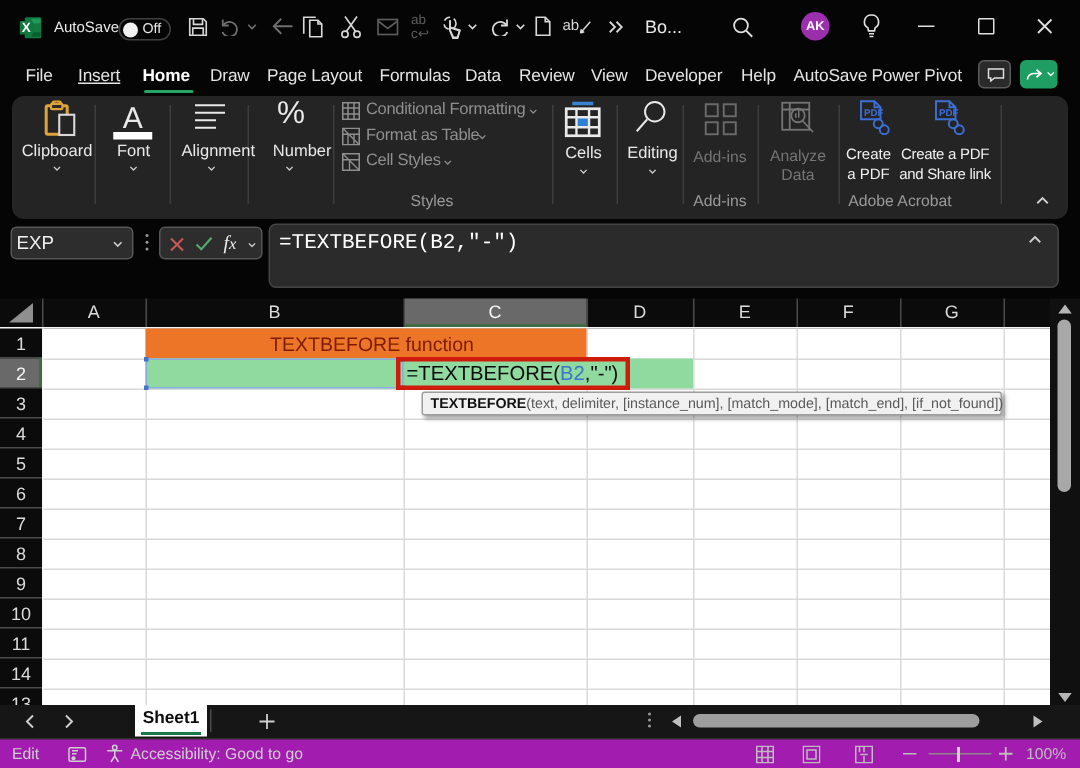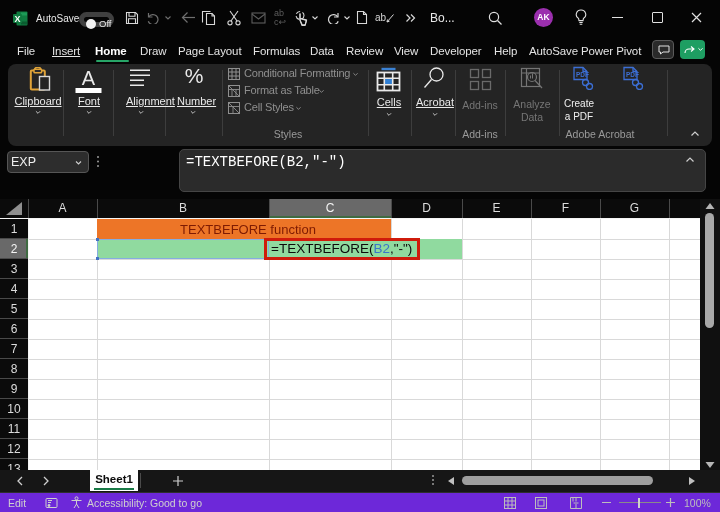--- a/index.html
+++ b/index.html
@@ -2,21 +2,21 @@
 <html><head>
 <meta charset="utf-8">
 <style>
   html,body{margin:0;padding:0;background:#000;}
   #app{position:relative;width:720px;height:512px;background:#050505;overflow:hidden;
        font-family:"Liberation Sans",sans-serif;-webkit-font-smoothing:antialiased;}
   .abs{position:absolute;}
   svg{display:block;}
   .wtxt{color:#e8e8e8;}
   .sep{top:6px;width:1px;height:66px;background:#3d3d3d;}
-  .glabel{font-size:11px;color:#e9e9e9;line-height:13px;text-decoration:underline;}
+  .glabel{font-size:11px;color:#e9e9e9;line-height:13px;}
   .gtext{font-size:11px;color:#8f8f8f;letter-spacing:-0.2px;}
   .grouplabel{font-size:10.5px;color:#9a9a9a;}
   .colhdr{font-size:12px;color:#dcdcdc;text-align:center;position:absolute;top:2px;}
   .rowhdr{font-size:12px;color:#dcdcdc;text-align:center;position:absolute;width:28px;}
   .gl{position:absolute;background:#d9d9d9;}
 </style>
 </head>
 <body>
 <div id="app">
 
@@ -24,21 +24,21 @@
 
     <svg class="abs" style="left:13px;top:11px;" width="15" height="15" viewBox="0 0 15 15">
       <rect x="3.5" y="0.5" width="11" height="14" rx="1" fill="#107c41"></rect>
       <rect x="8" y="1.5" width="6" height="3" fill="#1d9a57"></rect>
       <rect x="8" y="10.5" width="6" height="3" fill="#0b5c30"></rect>
       <rect x="0" y="3" width="9" height="9" rx="1" fill="#0f7a3f"></rect>
       <text x="4.5" y="10.5" font-size="9" font-weight="bold" fill="#fff" text-anchor="middle" font-family="Liberation Sans">X</text>
     </svg>
     <div class="abs wtxt" style="left:36px;top:13px;font-size:10px;">AutoSave</div>
 
-    <div class="abs" style="left:79px;top:12px;width:35px;height:15px;border:5px solid #404040;border-radius:9px;box-sizing:border-box;">
+    <div class="abs" style="left:79px;top:12px;width:35px;height:15px;border:1px solid #404040;border-radius:9px;box-sizing:border-box;">
       <div class="abs" style="left:1.5px;top:1.5px;width:10px;height:10px;border-radius:50%;background:#f2f2f2;"></div>
       <div class="abs wtxt" style="left:15px;top:1px;font-size:9.5px;">Off</div>
     </div>
 
     <svg class="abs" style="left:125px;top:11px;" width="14" height="14" viewBox="0 0 14 14" fill="none" stroke="#d8d8d8" stroke-width="1.1">
       <path d="M1.5 1.5 h9 l2 2 v9 h-11 z"></path>
       <path d="M4 1.8 v3.4 h6 v-3.4"></path>
       <path d="M3.5 12.2 v-4.5 h7 v4.5"></path>
     </svg>
 
@@ -189,27 +189,27 @@
       <rect x="0.5" y="22" width="26" height="5.5" fill="#ffffff"></rect>
     </svg>
     <div class="abs glabel" style="left:61px;top:31px;width:56px;text-align:center;">Font</div>
     <svg class="abs" style="left:85px;top:46px;" width="8" height="5" viewBox="0 0 8 6" fill="none" stroke="#cfcfcf" stroke-width="1.1">
         <path d="M1.5 1.5 L4 4 L6.5 1.5"></path>
       </svg>
 
     <svg class="abs" style="left:129px;top:5px;" width="22" height="18" viewBox="0 0 22 18" stroke="#e9e9e9" stroke-width="1.4">
       <path d="M1 1.2 h20 M1 6.2 h20 M1 11.2 h14 M1 16.2 h14"></path>
     </svg>
-    <div class="abs glabel" style="left:126px;top:31px;width:58px;text-align:left;">Alignment</div>
+    <div class="abs glabel" style="left:112px;top:31px;width:58px;text-align:right;">Alignment</div>
     <svg class="abs" style="left:137px;top:46px;" width="8" height="5" viewBox="0 0 8 6" fill="none" stroke="#cfcfcf" stroke-width="1.1">
         <path d="M1.5 1.5 L4 4 L6.5 1.5"></path>
       </svg>
 
     <div class="abs" style="left:180px;top:0px;width:28px;height:26px;color:#e9e9e9;font-size:21px;text-align:center;">%</div>
-    <div class="abs glabel" style="left:165px;top:31px;width:56px;text-align:left;padding-left:12px;">Number</div>
+    <div class="abs glabel" style="left:165px;top:31px;width:56px;text-align:right;">Number</div>
     <svg class="abs" style="left:189px;top:46px;" width="8" height="5" viewBox="0 0 8 6" fill="none" stroke="#cfcfcf" stroke-width="1.1">
         <path d="M1.5 1.5 L4 4 L6.5 1.5"></path>
       </svg>
 
     <svg class="abs" style="left:228px;top:4px;" width="12" height="12" viewBox="0 0 12 12" fill="none" stroke="#8f8f8f" stroke-width="1">
       <rect x="0.5" y="0.5" width="11" height="11"></rect>
         <path d="M0.5 4 h11 M0.5 8 h11 M4 0.5 v11 M8 0.5 v11"></path>
     </svg>
     <div class="abs gtext" style="left:244px;top:3px;">Conditional Formatting</div>
     <svg class="abs" style="left:352px;top:8px;" width="7" height="5" viewBox="0 0 8 6" fill="none" stroke="#8f8f8f" stroke-width="1.1">
@@ -241,21 +241,21 @@
     </svg>
     <div class="abs glabel" style="left:361px;top:32px;width:56px;text-align:center;">Cells</div>
     <svg class="abs" style="left:385px;top:48px;" width="8" height="5" viewBox="0 0 8 6" fill="none" stroke="#cfcfcf" stroke-width="1.1">
         <path d="M1.5 1.5 L4 4 L6.5 1.5"></path>
       </svg>
 
     <svg class="abs" style="left:423px;top:2px;" width="24" height="24" viewBox="0 0 24 24" fill="none" stroke="#e9e9e9" stroke-width="1.3">
       <circle cx="13.5" cy="8.5" r="6.5"></circle>
         <path d="M8.5 13.5 L1.5 21.5"></path>
     </svg>
-    <div class="abs glabel" style="left:407px;top:32px;width:56px;text-align:center;">Acrobat</div>
+    <div class="abs glabel" style="left:407px;top:32px;width:56px;text-align:center;">Editing</div>
     <svg class="abs" style="left:431px;top:48px;" width="8" height="5" viewBox="0 0 8 6" fill="none" stroke="#cfcfcf" stroke-width="1.1">
         <path d="M1.5 1.5 L4 4 L6.5 1.5"></path>
       </svg>
 
     <svg class="abs" style="left:469px;top:4px;" width="23" height="23" viewBox="0 0 23 23" fill="none" stroke="#6a6a6a" stroke-width="1.3">
       <rect x="1.5" y="1.5" width="8" height="8"></rect>
         <rect x="13.5" y="1.5" width="8" height="8"></rect>
       <rect x="1.5" y="13.5" width="8" height="8"></rect>
         <rect x="13.5" y="13.5" width="8" height="8"></rect>
     </svg>
@@ -280,38 +280,51 @@
     </svg>
     <div class="abs" style="left:551px;top:34px;width:56px;text-align:center;color:#f0f0f0;font-size:10px;line-height:12.5px;">Create<br>a PDF</div>
 
     <svg class="abs" style="left:622px;top:2px;" width="22" height="24" viewBox="0 0 22 24" fill="none" stroke="#3c6fd6" stroke-width="1.3">
       <path d="M2 1.5 h9 l4 4 v8 h-13 z"></path>
         <path d="M11 1.5 v4 h4"></path>
       <text x="4" y="11" font-size="6.5" font-weight="bold" fill="#3c6fd6" stroke="none" font-family="Liberation Sans">PDF</text>
       <circle cx="13.5" cy="16.5" r="3"></circle>
         <circle cx="17.5" cy="20.5" r="3"></circle>
     </svg>
+    <div class="abs" style="left:586px;top:34px;width:88px;text-align:center;color:#f0f0f0;font-size:10px;line-height:12.5px;letter-spacing:-0.2px;">Create a PDF<br>and Share link</div>
     <div class="abs grouplabel" style="left:560px;top:64px;width:80px;text-align:center;">Adobe Acrobat</div>
 
     <svg class="abs" style="left:690px;top:66px;" width="10" height="7" viewBox="0 0 10 7" fill="none" stroke="#cfcfcf" stroke-width="1.2">
         <path d="M1.5 5.5 L5 2 L8.5 5.5"></path>
       </svg>
   </div>
 
   <div class="abs" id="fbar" style="left:0;top:146px;width:720px;height:53px;background:#050505;">
 
     <div class="abs" style="left:7px;top:5px;width:82px;height:22px;background:#2d2d2d;border:1px solid #565656;border-radius:4px;box-sizing:border-box;">
       <div class="abs" style="left:3px;top:3px;font-size:12.5px;color:#f0f0f0;">EXP</div>
       <svg class="abs" style="left:66px;top:8px;" width="9" height="6" viewBox="0 0 8 6" fill="none" stroke="#cfcfcf" stroke-width="1.1">
           <path d="M1.5 1.5 L4 4 L6.5 1.5"></path>
         </svg>
     </div>
 
     <div class="abs" style="left:97px;top:10px;width:2px;height:2px;background:#9a9a9a;border-radius:50%;box-shadow:0 4.5px 0 #9a9a9a,0 9px 0 #9a9a9a;"></div>
 
+    <div class="abs" style="left:106px;top:5px;width:69px;height:22px;background:#2d2d2d;border:1px solid #565656;border-radius:4px;box-sizing:border-box;">
+      <svg class="abs" style="left:6px;top:5.5px;" width="10" height="10" viewBox="0 0 10 10" stroke="#ca5a5a" stroke-width="1.4" fill="none">
+          <path d="M1 1 L9 9 M9 1 L1 9"></path>
+        </svg>
+      <svg class="abs" style="left:23px;top:5px;" width="12" height="11" viewBox="0 0 12 11" stroke="#58a871" stroke-width="1.4" fill="none">
+          <path d="M1 6 L4.2 9.2 L11 1.5"></path>
+        </svg>
+      <div class="abs" style="left:42px;top:2px;font-size:13px;font-style:italic;color:#f0f0f0;font-family:'Liberation Serif',serif;">f<span style="font-size:11px;">x</span></div>
+      <svg class="abs" style="left:57px;top:8.5px;" width="8" height="5" viewBox="0 0 8 6" fill="none" stroke="#cfcfcf" stroke-width="1.1">
+          <path d="M1.5 1.5 L4 4 L6.5 1.5"></path>
+        </svg>
+    </div>
 
     <div class="abs" style="left:179px;top:3px;width:527px;height:43px;background:#2b2b2b;border:1px solid #454545;border-radius:5px;box-sizing:border-box;">
       <div class="abs" style="left:6px;top:4px;font-size:14px;color:#ffffff;font-family:'Liberation Mono',monospace;">=TEXTBEFORE(B2,"-")</div>
       <svg class="abs" style="left:505px;top:6px;" width="10" height="7" viewBox="0 0 10 7" fill="none" stroke="#cfcfcf" stroke-width="1.2">
           <path d="M1.5 5.5 L5 2 L8.5 5.5"></path>
         </svg>
     </div>
   </div>
 
   <div class="abs" id="grid" style="left:0;top:199px;width:700px;height:271px;background:#0b0b0b;">
@@ -366,21 +379,21 @@
     <div class="rowhdr" style="top:43px;color:#f5f5f5;">2</div>
     <div class="rowhdr" style="top:63px;">3</div>
     <div class="rowhdr" style="top:83px;">4</div>
     <div class="rowhdr" style="top:103px;">5</div>
     <div class="rowhdr" style="top:123px;">6</div>
     <div class="rowhdr" style="top:143px;">7</div>
     <div class="rowhdr" style="top:163px;">8</div>
     <div class="rowhdr" style="top:183px;">9</div>
     <div class="rowhdr" style="top:203px;">10</div>
     <div class="rowhdr" style="top:223px;">11</div>
-    <div class="rowhdr" style="top:243px;">12</div>
+    <div class="rowhdr" style="top:243px;">14</div>
     <div class="rowhdr" style="top:263px;">13</div>
 
     <div class="gl" style="left:97px;top:20px;width:1px;height:251px;"></div>
     <div class="gl" style="left:269px;top:20px;width:1px;height:251px;"></div>
     <div class="gl" style="left:391px;top:20px;width:1px;height:251px;"></div>
     <div class="gl" style="left:462px;top:20px;width:1px;height:251px;"></div>
     <div class="gl" style="left:531px;top:20px;width:1px;height:251px;"></div>
     <div class="gl" style="left:600px;top:20px;width:1px;height:251px;"></div>
     <div class="gl" style="left:669px;top:20px;width:1px;height:251px;"></div>
 
@@ -405,20 +418,23 @@
     <div class="abs" style="left:97px;top:40px;width:172px;height:20px;border:1px solid #85ade0;box-sizing:border-box;"></div>
     <div class="abs" style="left:96px;top:39px;width:3px;height:3px;background:#4472c4;"></div>
     <div class="abs" style="left:96px;top:58px;width:3px;height:3px;background:#4472c4;"></div>
     <div class="abs" style="left:267px;top:39px;width:3px;height:3px;background:#4472c4;"></div>
     <div class="abs" style="left:267px;top:58px;width:3px;height:3px;background:#4472c4;"></div>
 
     <div class="abs" style="left:271px;top:42px;font-size:13.5px;color:#0c0c0c;">=TEXTBEFORE(<span style="color:#3b76c8;">B2</span>,"-")</div>
 
     <div class="abs" style="left:264px;top:39px;width:156px;height:22px;border:3px solid #cf1b0b;box-sizing:border-box;"></div>
 
+    <div class="abs" style="left:281px;top:62px;width:387px;height:16px;background:#f1f1f1;border:1px solid #9e9e9e;border-radius:2px;box-sizing:border-box;box-shadow:2px 2px 3px rgba(0,0,0,0.35);">
+      <div class="abs" style="left:5px;top:1.5px;font-size:9.5px;white-space:nowrap;color:#5a5a5a;"><b style="color:#111;">TEXTBEFORE</b>(text, delimiter, [instance_num], [match_mode], [match_end], [if_not_found])</div>
+    </div>
   </div>
 
   <div class="abs" id="vscroll" style="left:700px;top:199px;width:20px;height:271px;background:#101010;">
     <svg class="abs" style="left:5px;top:3px;" width="10" height="8">
         <path d="M5 1 L9.5 7 L0.5 7 Z" fill="#b5b5b5"></path>
       </svg>
     <div class="abs" style="left:5px;top:14px;width:9px;height:115px;background:#a8a8a8;border-radius:4.5px;"></div>
     <svg class="abs" style="left:5px;top:262px;" width="10" height="8">
         <path d="M5 7 L9.5 1 L0.5 1 Z" fill="#b5b5b5"></path>
       </svg>
@@ -444,21 +460,21 @@
     <div class="abs" style="left:432px;top:5px;width:2px;height:2px;background:#9a9a9a;border-radius:50%;box-shadow:0 4px 0 #9a9a9a,0 8px 0 #9a9a9a;"></div>
     <svg class="abs" style="left:447px;top:6px;" width="8" height="10">
         <path d="M7 1 L1 5 L7 9 Z" fill="#c0c0c0"></path>
       </svg>
     <div class="abs" style="left:462px;top:6px;width:191px;height:9px;background:#9e9e9e;border-radius:4.5px;"></div>
     <svg class="abs" style="left:688px;top:6px;" width="8" height="10">
         <path d="M1 1 L7 5 L1 9 Z" fill="#c0c0c0"></path>
       </svg>
   </div>
 
-  <div class="abs" id="statusbar" style="left:0;top:492px;width:720px;height:20px;background:#6d28d9;border-top:1px solid #2e2e2e;box-sizing:border-box;color:#cfcfcf;font-size:10.5px;text-decoration:underline;">
+  <div class="abs" id="statusbar" style="left:0;top:492px;width:720px;height:20px;background:#a21caf;border-top:1px solid #2e2e2e;box-sizing:border-box;color:#cfcfcf;font-size:10.5px;text-decoration:underline;">
     <div class="abs" style="left:8px;top:4px;">Edit</div>
 
     <svg class="abs" style="left:45px;top:4px;" width="13" height="12" viewBox="0 0 13 12" fill="none" stroke="#cfcfcf" stroke-width="1">
       <rect x="1" y="1.5" width="11" height="9" rx="1"></rect>
         <path d="M3 3.5 h4 M3 5.5 h3"></path>
         <circle cx="4" cy="8.5" r="1.4" fill="#cfcfcf" stroke="none"></circle>
     </svg>
 
     <svg class="abs" style="left:70px;top:3px;" width="13" height="13" viewBox="0 0 13 13" fill="none" stroke="#cfcfcf" stroke-width="1">
       <circle cx="6.5" cy="2.3" r="1.5"></circle>

